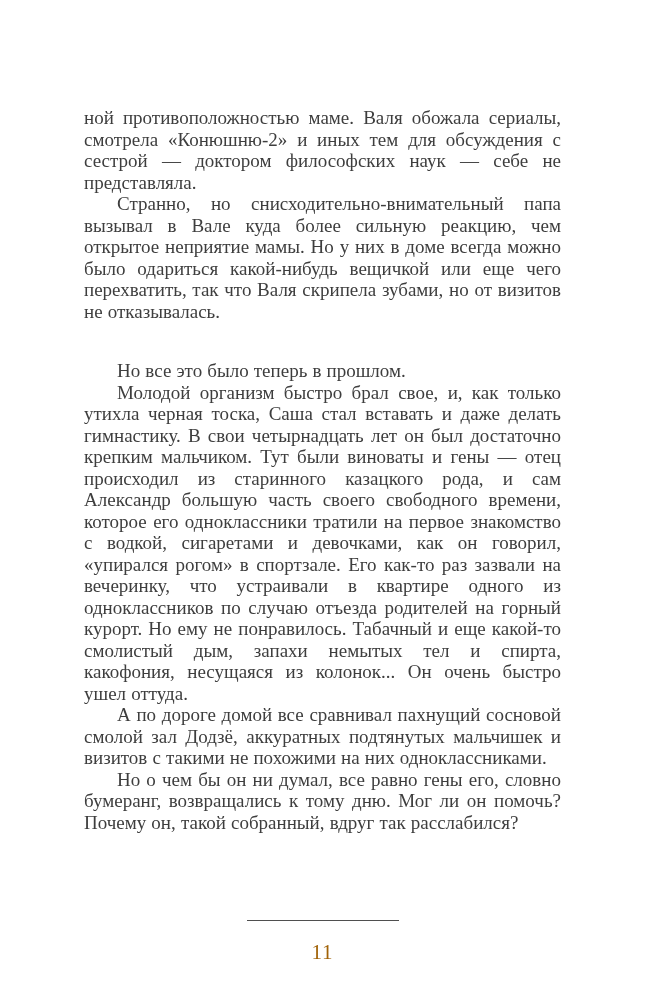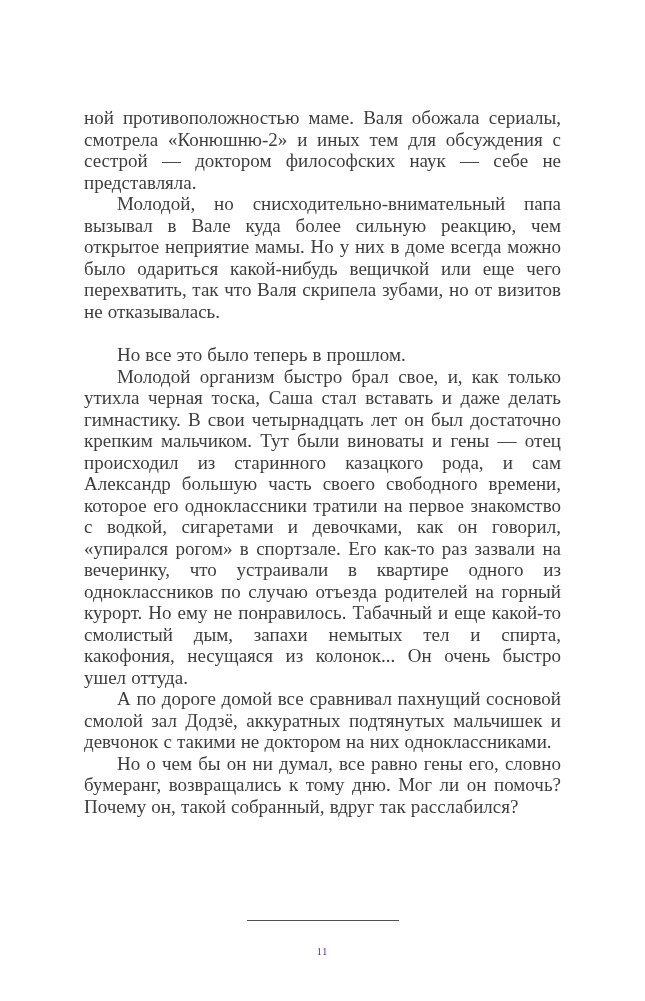--- a/index.html
+++ b/index.html
@@ -35,53 +35,53 @@
     padding: 0;
     text-indent: 33px;
     hyphens: auto;
     -webkit-hyphens: auto;
     word-spacing: 0.02em;
   }
   .para.no-indent {
     text-indent: 0;
   }
   .para.scene-break {
-    margin-top: 22px;
+    margin-top: 38px;
   }
   .footer {
     position: absolute;
     top: 920px;
     left: 84px;
     width: 477px;
     text-align: center;
   }
   .footer-rule {
     width: 152px;
     height: 0;
     margin: 0 auto;
     border-top: 1.5px solid #4f4f4f;
   }
   .page-number {
     margin-top: 22px;
-    font-size: 10px;
+    font-size: 21px;
     line-height: 18px;
     letter-spacing: 1px;
-    color: #4c1d95;
+    color: #a16207;
   }
 </style>
 </head>
 <body>
 
 <div class="page">
   <div class="text-block" lang="ru">
     <p class="para no-indent">ной противоположностью маме. Валя обожала сериалы, смотрела «Конюшню-2» и иных тем для обсуждения с сестрой — доктором философских наук — себе не представляла.</p>
-    <p class="para">Молодой, но снисходительно-внимательный папа вызывал в Вале куда более сильную реакцию, чем открытое неприятие мамы. Но у них в доме всегда можно было одариться какой-нибудь вещичкой или еще чего перехватить, так что Валя скрипела зубами, но от визитов не отказывалась.</p>
+    <p class="para">Странно, но снисходительно-внимательный папа вызывал в Вале куда более сильную реакцию, чем открытое неприятие мамы. Но у них в доме всегда можно было одариться какой-нибудь вещичкой или еще чего перехватить, так что Валя скрипела зубами, но от визитов не отказывалась.</p>
     <p class="para scene-break">Но все это было теперь в прошлом.</p>
     <p class="para">Молодой организм быстро брал свое, и, как только утихла черная тоска, Саша стал вставать и даже делать гимнастику. В свои четырнадцать лет он был достаточно крепким мальчиком. Тут были виноваты и гены — отец происходил из старинного казацкого рода, и сам Александр большую часть своего свободного времени, которое его одноклассники тратили на первое знакомство с водкой, сигаретами и девочками, как он говорил, «упирался рогом» в спортзале. Его как-то раз зазвали на вечеринку, что устраивали в квартире одного из одноклассников по случаю отъезда родителей на горный курорт. Но ему не понравилось. Табачный и еще какой-то смолистый дым, запахи немытых тел и спирта, какофония, несущаяся из колонок... Он очень быстро ушел оттуда.</p>
-    <p class="para">А по дороге домой все сравнивал пахнущий сосновой смолой зал Додзё, аккуратных подтянутых мальчишек и девчонок с такими не доктором на них одноклассниками.</p>
+    <p class="para">А по дороге домой все сравнивал пахнущий сосновой смолой зал Додзё, аккуратных подтянутых мальчишек и визитов с такими не похожими на них одноклассниками.</p>
     <p class="para">Но о чем бы он ни думал, все равно гены его, словно бумеранг, возвращались к тому дню. Мог ли он помочь? Почему он, такой собранный, вдруг так расслабился?</p>
   </div>
 
   <div class="footer">
     <div class="footer-rule"></div>
     <div class="page-number">11</div>
   </div>
 </div>
 
 </body></html>

